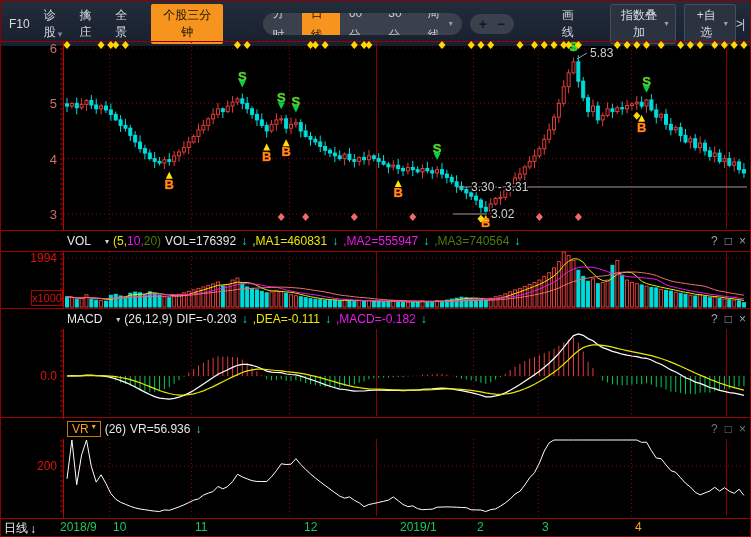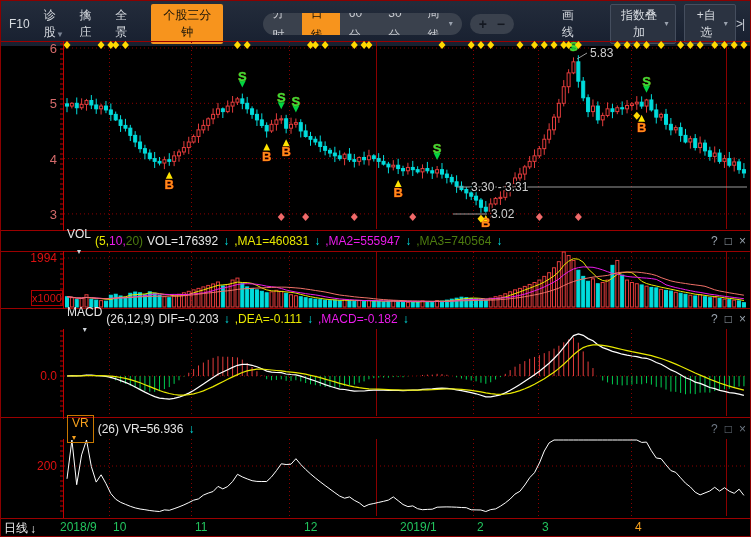--- a/index.html
+++ b/index.html
@@ -26,22 +26,22 @@
   .collapse{margin-left:auto;color:#c7ccd4;font-size:12px;letter-spacing:-1px;}
   
   #chart-layer{position:absolute;left:0;top:0;width:751px;height:537px;}
   .panel-caret{position:absolute;left:55px;top:29px;font-size:8px;color:#7a8494;}
   
   .hdr{position:absolute;left:0;width:751px;height:20px;display:flex;align-items:center;
        font-size:12px;padding-left:66px;box-sizing:border-box;background:#000;
        gap:4px;white-space:nowrap;color:#e6e6e6;}
   .wt{color:#e6e6e6}.yl{color:#e8e800}.mg{color:#ea1bea}.sal{color:#4d7c0f}
   .cy{color:#00e0e0;font-weight:bold;margin:0 1px;}
-  .ind-title{display:flex;align-items:center;gap:6px;color:#e6e6e6;flex-direction:column;}
-  .vrbox{border:1px solid #c87800;color:#f7a11e;padding:0 4px;display:flex;align-items:flex-start;gap:3px;flex-direction:column;}
+  .ind-title{display:flex;align-items:center;gap:14px;color:#e6e6e6;}
+  .vrbox{border:1px solid #c87800;color:#f7a11e;padding:0 4px;display:flex;align-items:flex-start;gap:3px;}
   .vrbox .caret{color:#f7a11e;}
   .winicons{position:absolute;right:6px;top:3px;display:flex;gap:7px;color:#98a2ad;font-size:12px;}
   .winicons span{cursor:default;}
   
   .axlab{position:absolute;font-size:12px;color:#dd1111;width:54px;text-align:right;left:2px;}
   .axlab.pk{color:#d46a6a;font-size:13px;}
   .unitbox{position:absolute;left:30px;top:289px;width:30px;height:14px;border:1px solid #b00000;
            color:#dd1111;font-size:11px;text-align:left;line-height:14px;}
   
   .baxis{position:absolute;left:0;top:518px;width:751px;height:18px;background:#000;

